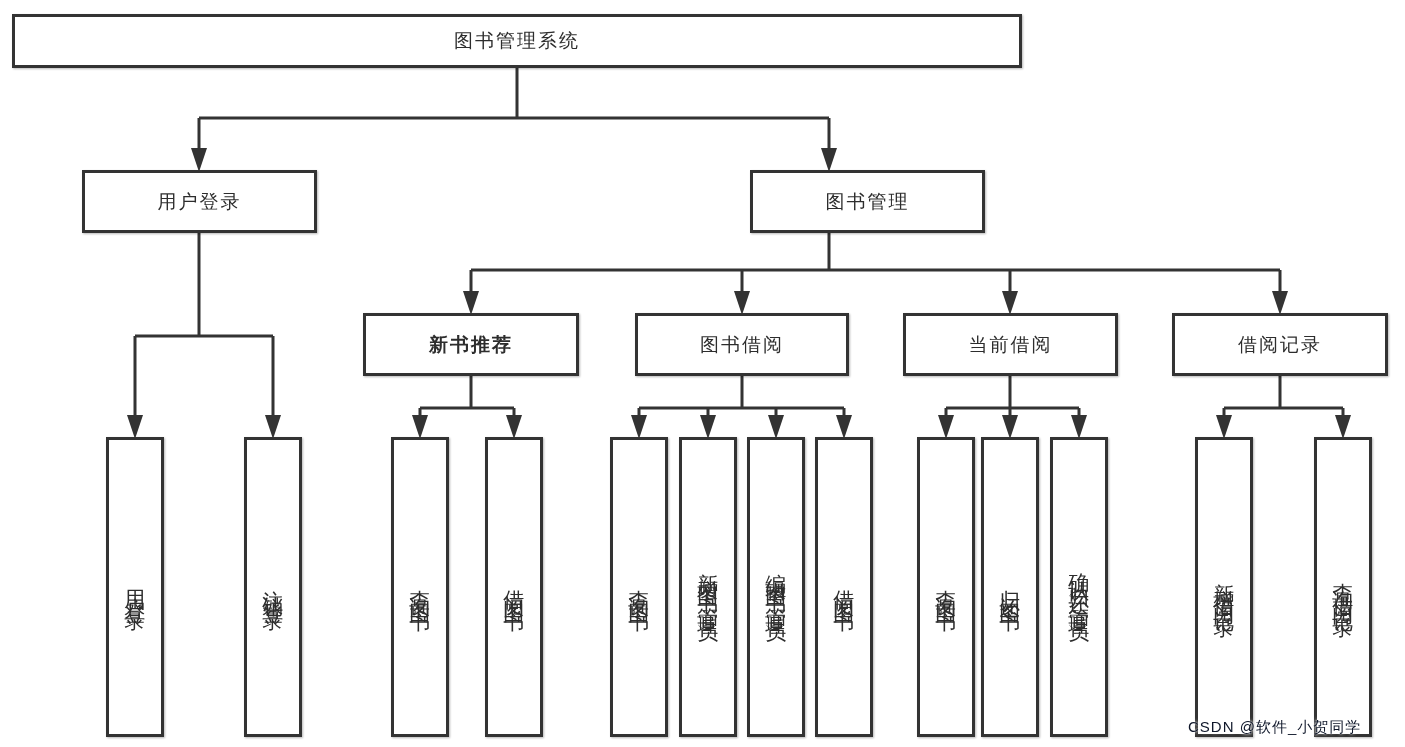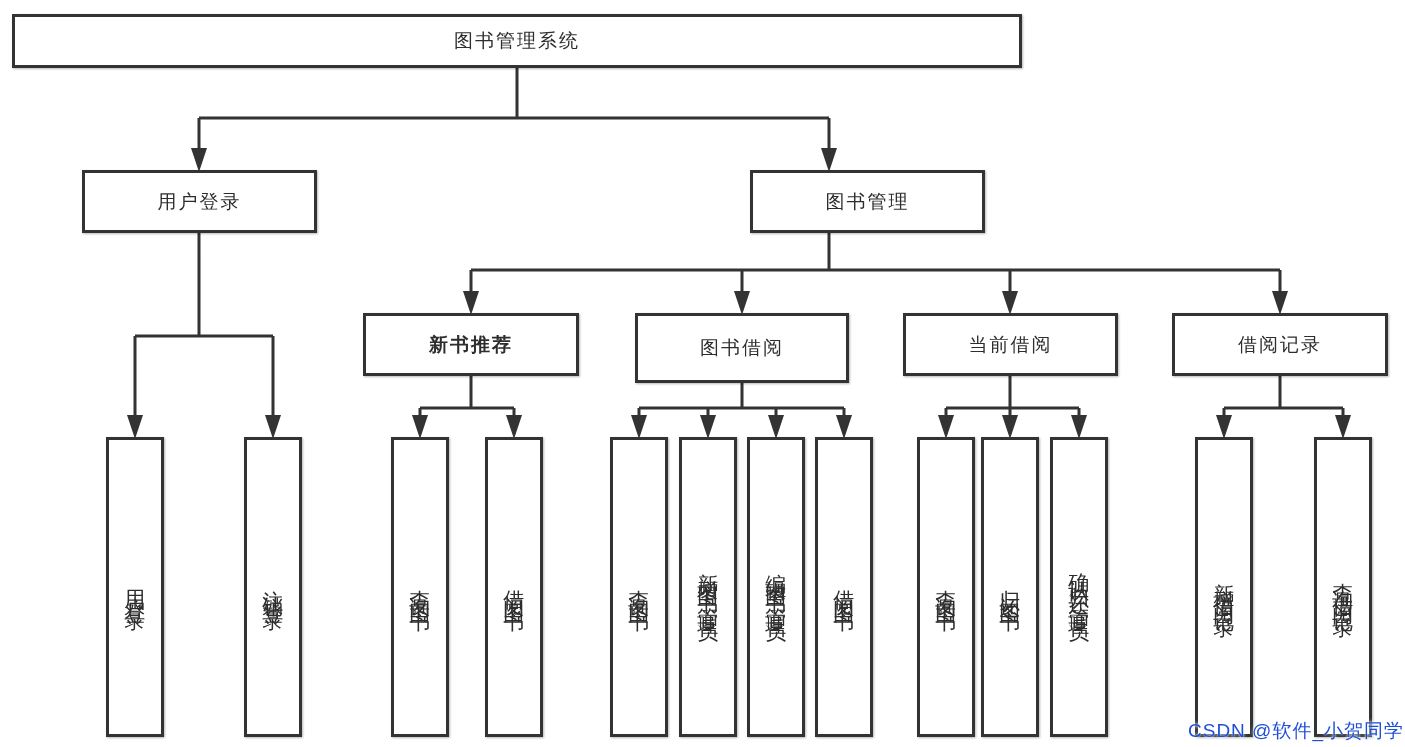--- a/index.html
+++ b/index.html
@@ -18,32 +18,32 @@
   .h{font-size:19px;letter-spacing:2px;font-weight:500;}
   .v span{
     writing-mode:vertical-rl;text-orientation:mixed;
     font-size:21px;line-height:1.4;letter-spacing:7px;font-weight:500;
   }
   
   .n-root{left:12px;top:14px;width:1010px;height:54px;}
   .n-l1a{left:82px;top:170px;width:235px;height:63px;}
   .n-l1b{left:711px;top:170px;width:235px;height:63px;margin-left:39px;}
   .n-l2a{left:363px;top:313px;width:216px;height:63px;font-weight:bold;}
-  .n-l2b{left:635px;top:313px;width:214px;height:70px;}
+  .n-l2b{left:635px;top:313px;width:214px;height:63px;}
   .n-l2c{left:903px;top:313px;width:215px;height:63px;}
   .n-l2d{left:1172px;top:313px;width:216px;height:63px;}
   .leaf{top:437px;width:58px;height:300px;}
   .f-u1{left:106px;} .f-u2{left:244px;}
   .f-n1{left:391px;} .f-n2{left:485px;}
   .f-b1{left:610px;} .f-b2{left:679px;} .f-b3{left:747px;} .f-b4{left:815px;}
   .f-c1{left:917px;} .f-c2{left:981px;} .f-c3{left:1050px;}
   .f-r1{left:1195px;} .f-r2{left:1314px;}
   .watermark{
     position:absolute;left:1188px;top:718px;
-    font-size:19px;color:#1d4ed8;letter-spacing:1px;white-space:nowrap;
+    font-size:15px;color:#0f172a;letter-spacing:1px;white-space:nowrap;
     text-shadow:0 0 2px #fff,0 0 4px #fff;
   }
   .cline{stroke:#333;stroke-width:3;fill:none;}
   .arrow{fill:#333;stroke:none;}
 </style>
 </head>
 <body>
 
 <div id="canvas">
 

